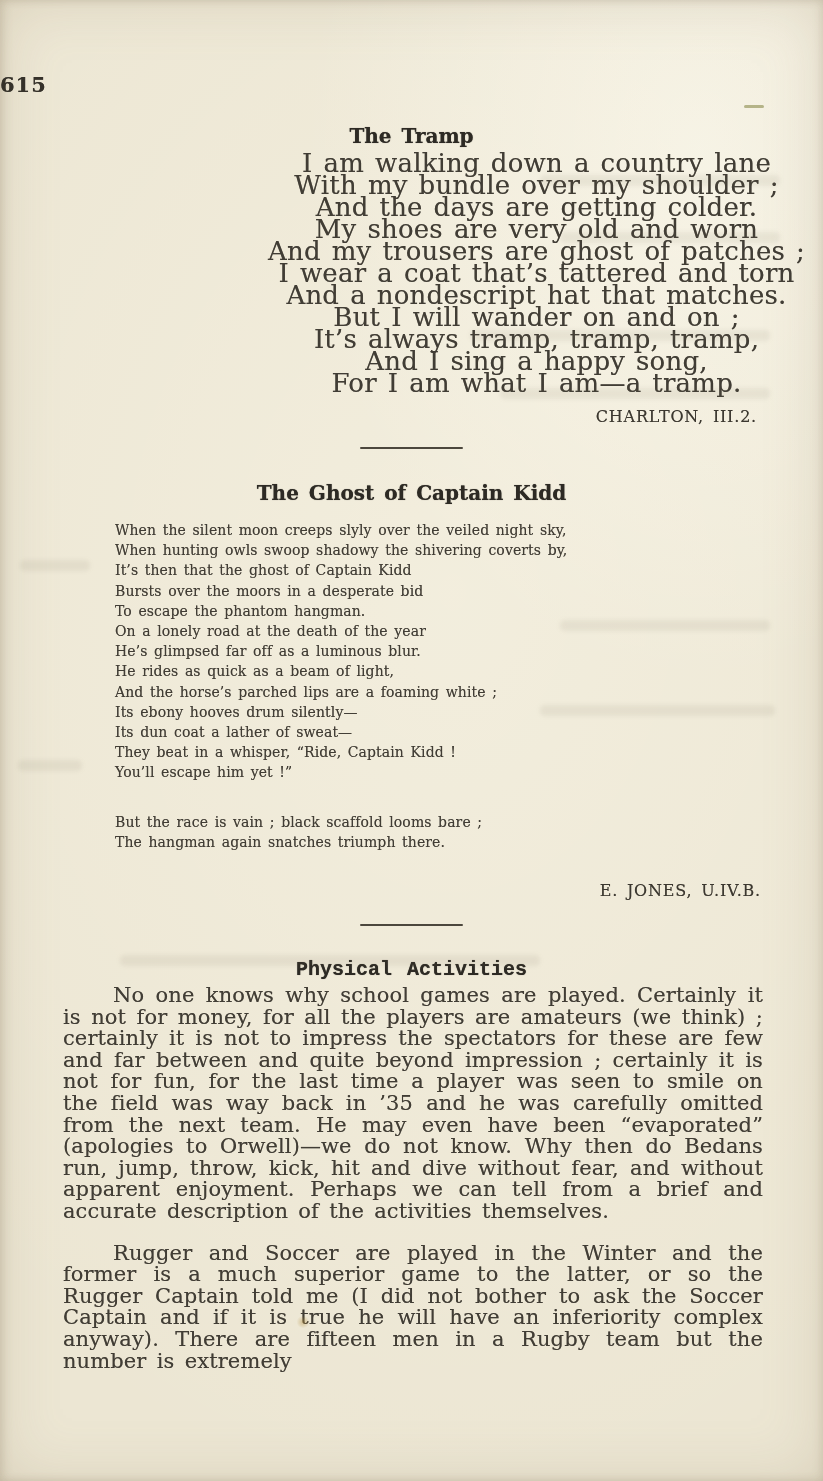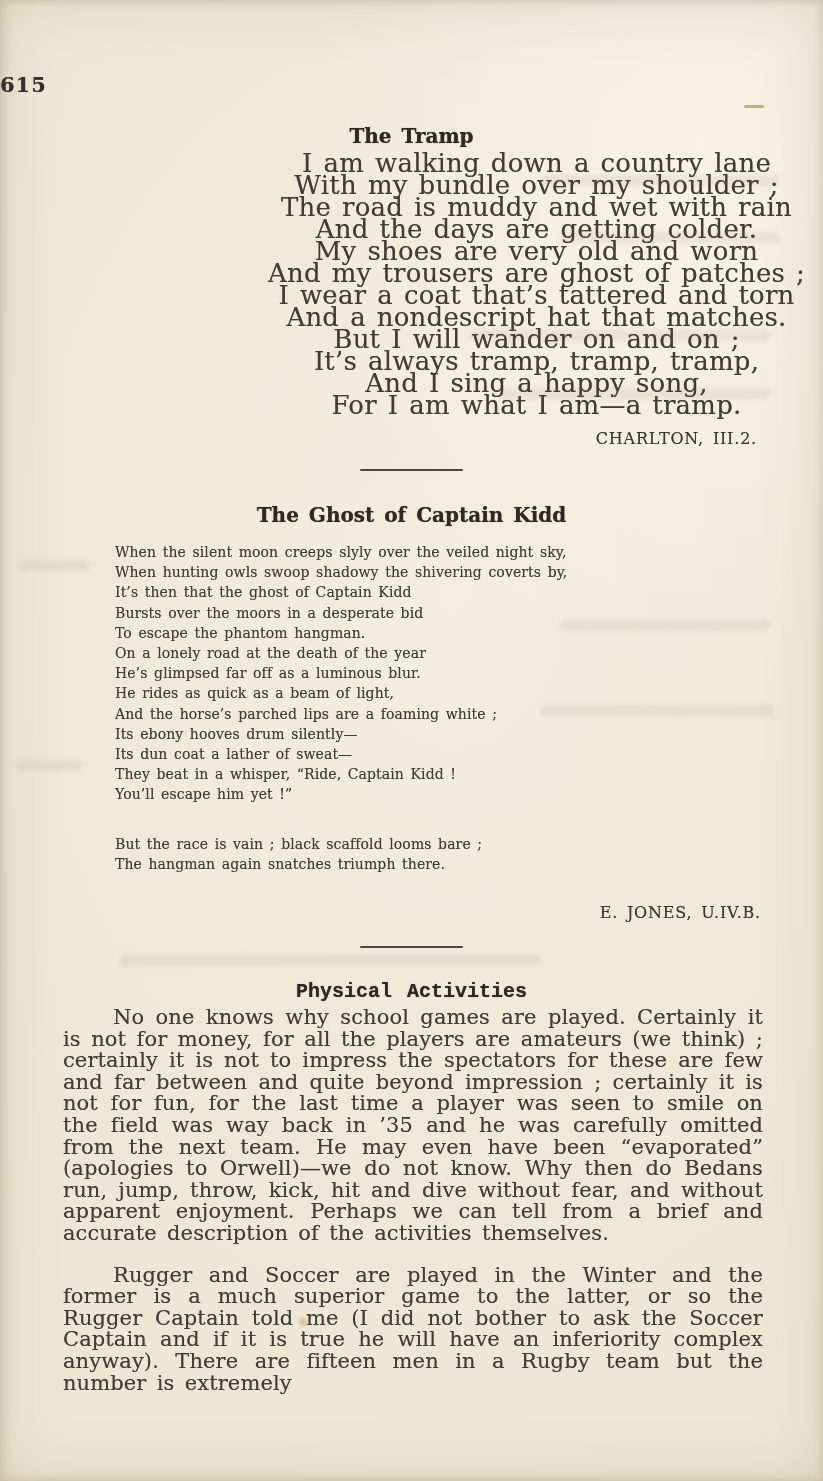--- a/index.html
+++ b/index.html
@@ -150,21 +150,20 @@
   <div class="stain fleck"></div>
   <div class="edge-dash"></div>
 
   <div class="page-number">615</div>
 
   <section class="poem-tramp">
     <h2 class="section-title">The Tramp</h2>
     <div class="poem-body">
         <div class="poem-line">I am walking down a country lane</div>
         <div class="poem-line">With my bundle over my shoulder ;</div>
-        <div class="poem-line">The road is muddy and wet with rain</div>
         <div class="poem-line">And the days are getting colder.</div>
         <div class="poem-line">My shoes are very old and worn</div>
         <div class="poem-line">And my trousers are ghost of patches ;</div>
         <div class="poem-line">I wear a coat that’s tattered and torn</div>
         <div class="poem-line">And a nondescript hat that matches.</div>
         <div class="poem-line">But I will wander on and on ;</div>
         <div class="poem-line">It’s always tramp, tramp, tramp,</div>
         <div class="poem-line">And I sing a happy song,</div>
         <div class="poem-line">For I am what I am—a tramp.</div>
       </div>

